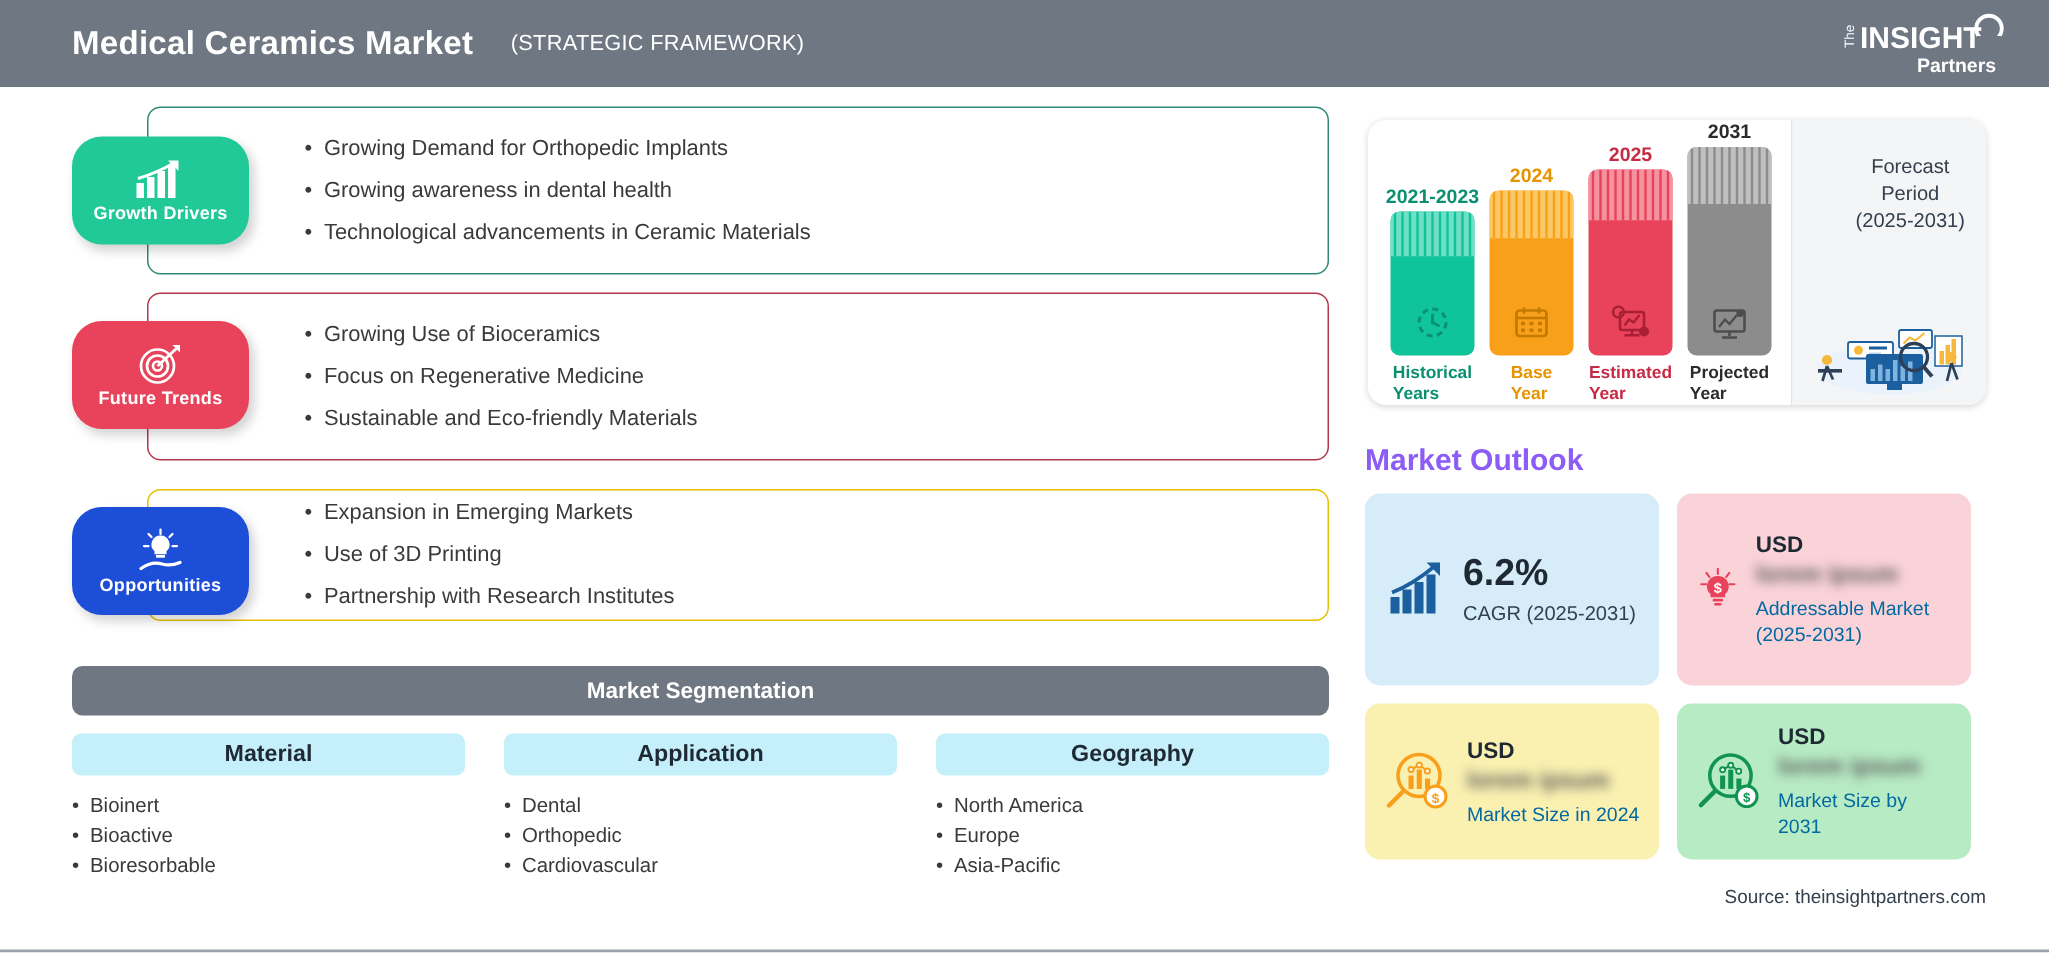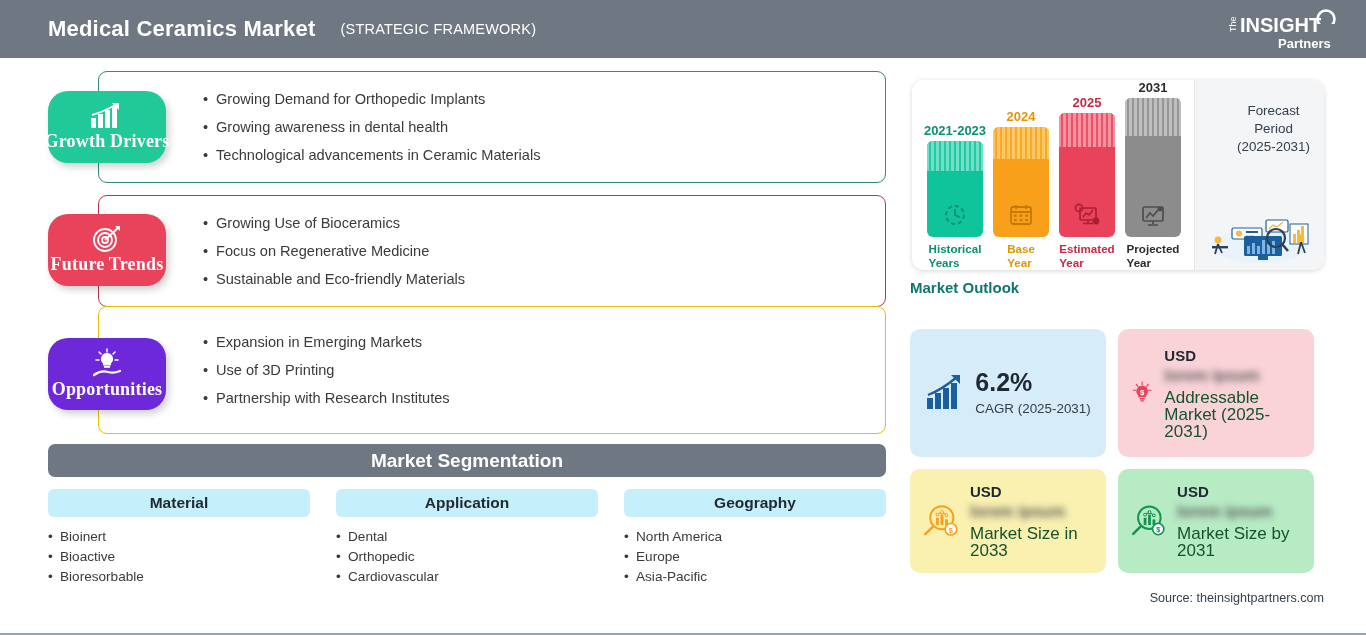--- a/index.html
+++ b/index.html
@@ -46,21 +46,21 @@
   .left-panel { position: absolute; left: 0; top: 58px; width: 900px; height: 577px; }
 
   .row-box {
     position: absolute;
     border: 1.4px solid #cfcfcf;
     border-radius: 9px;
     background: #fff;
   }
   .row-box.green  { left: 98px; top: 13px;  width: 788px; height: 112px; border-color: #2e8b78; }
   .row-box.red    { left: 98px; top: 137px; width: 788px; height: 112px; border-color: #b5364c; }
-  .row-box.orange { left: 98px; top: 248px; width: 788px; height: 128px; border-color: #e6c000; }
+  .row-box.orange { left: 98px; top: 268px; width: 788px; height: 88px; border-color: #e6c000; }
 
   .bullets {
     position: absolute; left: 104px; top: 50%;
     transform: translateY(-50%);
     width: 660px;
   }
   .bullets li {
     list-style: none;
     font-size: 14.6px;
     color: #3a3a3a;
@@ -79,38 +79,38 @@
     position: absolute;
     width: 118px; height: 72px;
     border-radius: 20px;
     display: flex; flex-direction: column;
     align-items: center; justify-content: center;
     gap: 1px;
     box-shadow: 3px 4px 7px rgba(0,0,0,.18);
     z-index: 4;
   }
   .badge-label {
-    font-size: 18px; font-weight: bold; color: #fff;
-    letter-spacing: .2px; white-space: nowrap; font-family: Liberation Serif, serif;
+    font-size: 12px; font-weight: bold; color: #fff;
+    letter-spacing: .2px; white-space: nowrap;
   }
   .badge.green  { left: 48px; top: 33px;  background: #20c997; }
   .badge.red    { left: 48px; top: 156px; background: #e8435a; }
-  .badge.orange { left: 48px; top: 280px; background: #6d28d9; }
+  .badge.orange { left: 48px; top: 280px; background: #1d4ed8; }
   .badge svg { display: block; }
 
   
   .seg-title-bar {
     position: absolute; left: 48px; top: 386px;
     width: 838px; height: 33px;
     background: #6e7782;
     border-radius: 7px;
     display: flex; align-items: center; justify-content: center;
   }
   .seg-title-bar span {
-    color: #fff; font-size: 19px; font-weight: bold;
+    color: #fff; font-size: 15px; font-weight: bold;
   }
   .seg-cols {
     position: absolute; left: 48px; top: 431px;
     width: 838px;
     display: flex; gap: 26px;
   }
   .seg-col { width: 266px; }
   .seg-col-head {
     height: 28px;
     background: #c5effa;
@@ -181,22 +181,22 @@
     position: relative;
     display: flex; flex-direction: column; align-items: center;
     padding-top: 22px;
   }
   .forecast-panel .fp-line {
     font-size: 13.4px; color: #34404d; line-height: 18px; text-align: center; padding-left: 28px;
   }
   .fp-illus { position: absolute; bottom: 6px; left: 50%; transform: translateX(-50%); }
 
   .outlook-title {
-    position: absolute; left: 10px; top: 221px;
-    font-size: 15px; font-weight: bold; color: #0f766e;
+    position: absolute; left: 10px; top: 238px;
+    font-size: 20px; font-weight: bold; color: #8b5cf6;
   }
 
   .cards {
     position: absolute; left: 10px; top: 271px;
     width: 416px;
     display: flex; flex-wrap: wrap; gap: 12px;
   }
   .card {
     width: 196px;
     border-radius: 10px;
@@ -209,21 +209,21 @@
   .card.green-c { height: 104px; background: #b7ebc4; align-items: center; }
 
   .cagr-num { font-size: 25px; font-weight: bold; color: #1f2933; line-height: 1; }
   .cagr-sub { font-size: 13.4px; color: #34404d; margin-top: 6px; white-space: nowrap; }
   .card-usd { font-size: 15px; font-weight: bold; color: #1f2933; }
   .card-blur {
     font-size: 16px; font-weight: bold; color: #5b5b5b;
     filter: blur(3.6px);
     margin: 3px 0 4px; white-space: nowrap;
   }
-  .card-cap { font-size: 17px; color: #14532d; line-height: 17px; }
+  .card-cap { font-size: 13px; color: #0369a1; line-height: 17px; }
   .card-body { display: flex; flex-direction: column; }
 
   .source {
     position: absolute; right: 42px; top: 533px;
     font-size: 12.6px; color: #34404d;
   }
 </style>
 </head>
 <body>
 
@@ -575,21 +575,21 @@
           <circle cx="18.7" cy="13" r="1.7" fill="#fff" stroke="#f9a01b" stroke-width="1.3"></circle>
           <circle cx="24.2" cy="10" r="1.7" fill="#fff" stroke="#f9a01b" stroke-width="1.3"></circle>
           <circle cx="29.6" cy="14" r="1.7" fill="#fff" stroke="#f9a01b" stroke-width="1.3"></circle>
           <line x1="13" y1="28" x2="4" y2="37" stroke="#f9a01b" stroke-width="3" stroke-linecap="round"></line>
           <circle cx="35" cy="31" r="7" fill="#fff" stroke="#f9a01b" stroke-width="2"></circle>
           <text x="35" y="35" font-family="Liberation Sans, sans-serif" font-size="9" font-weight="bold" fill="#f9a01b" text-anchor="middle">$</text>
         </svg>
         <div class="card-body">
           <div class="card-usd">USD</div>
           <div class="card-blur">lorem ipsum</div>
-          <div class="card-cap">Market Size in 2033</div>
+          <div class="card-cap">Market Size in 2024</div>
         </div>
       </div>
 
       <div class="card green-c">
         <svg width="46" height="42" viewBox="0 0 46 42">
           <circle cx="24" cy="17" r="14" fill="none" stroke="#119351" stroke-width="2.4"></circle>
           <g fill="#119351">
             <rect x="17" y="17" width="3.4" height="9"></rect>
             <rect x="22.5" y="13" width="3.4" height="13"></rect>
             <rect x="28" y="19" width="3.4" height="7"></rect>

